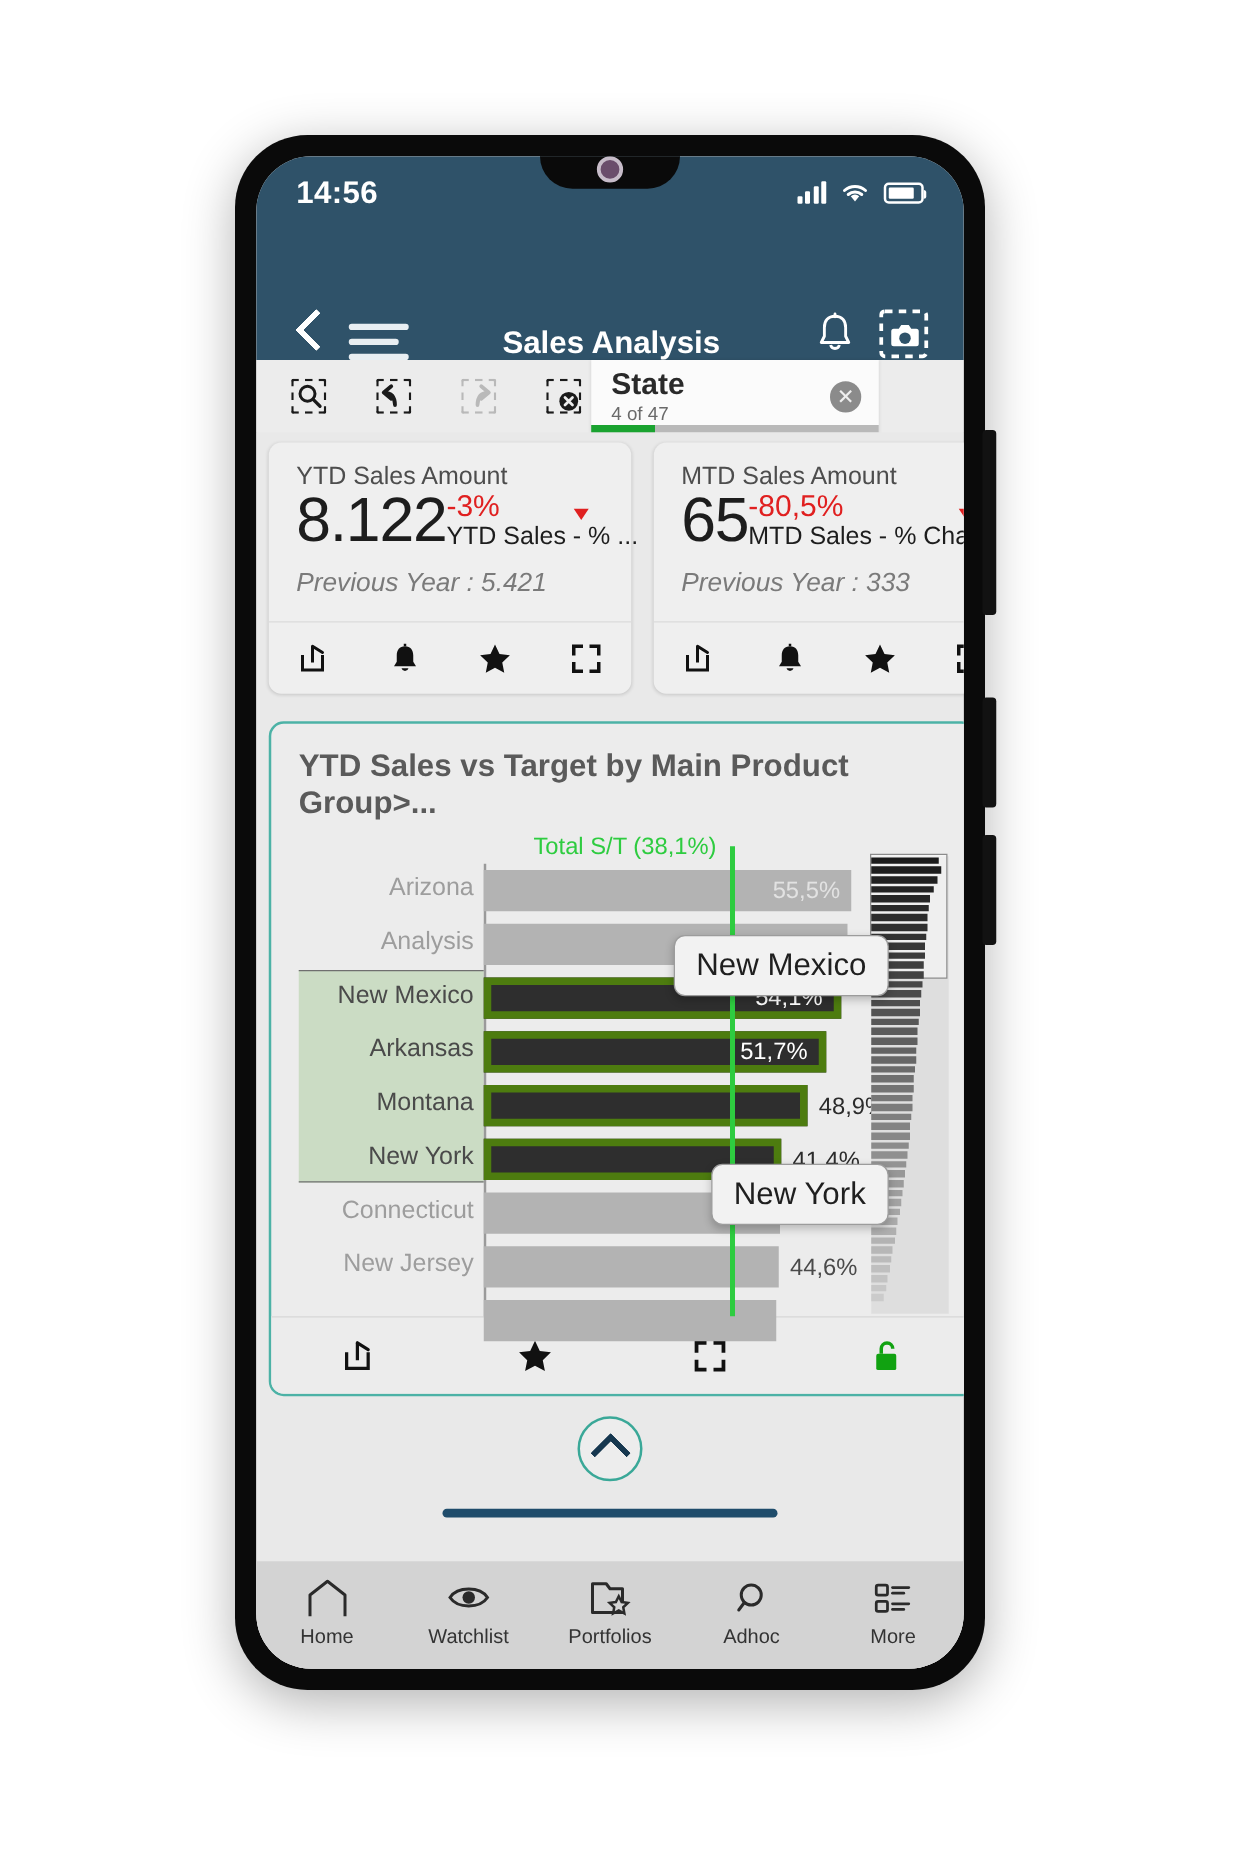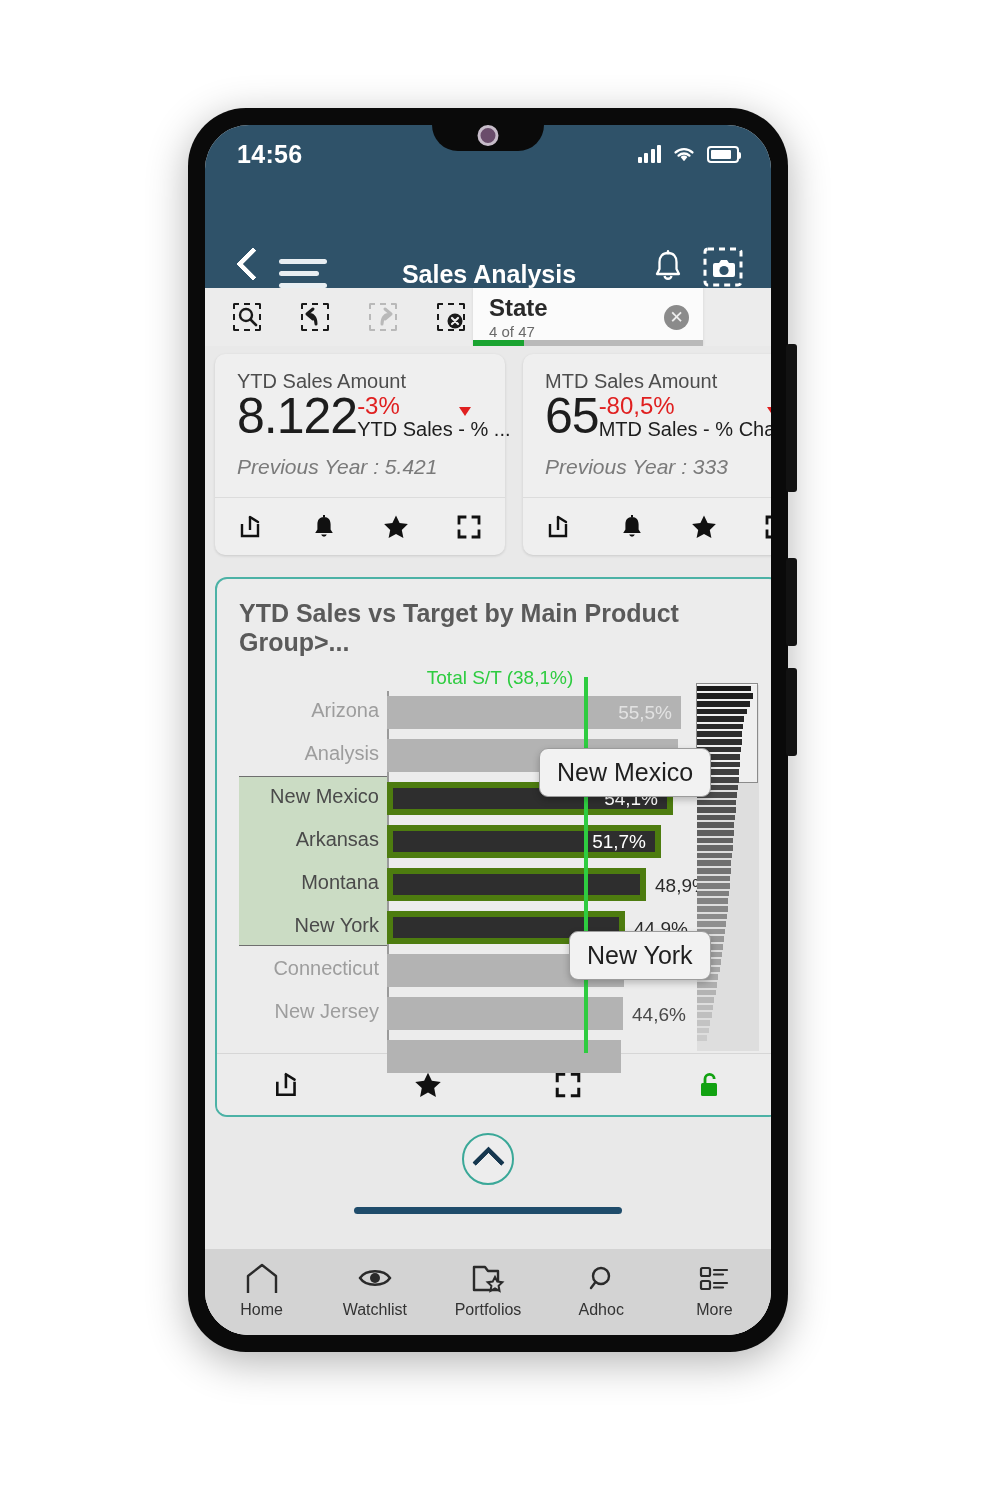--- a/index.html
+++ b/index.html
@@ -486,21 +486,21 @@
                   <div class="bar-outer" style="width:380px">
                     <div class="bar sel" style="width:259px"></div>
                     <span class="val-out" style="left:268px">48,9%</span>
                   </div>
                 </div>
 
                 <div class="bar-row">
                   <div class="bar-lbl">New York</div>
                   <div class="bar-outer" style="width:380px">
                     <div class="bar sel" style="width:238px"></div>
-                    <span class="val-out" style="left:247px">44,9%</span>
+                    <span class="val-out" style="left:247px">41,4%</span>
                   </div>
                 </div>
 
                 <div class="bar-row">
                   <div class="bar-lbl dim">Connecticut</div>
                   <div class="bar-outer" style="width:380px">
                     <div class="bar unsel" style="width:237px"></div>
                   </div>
                 </div>
 

